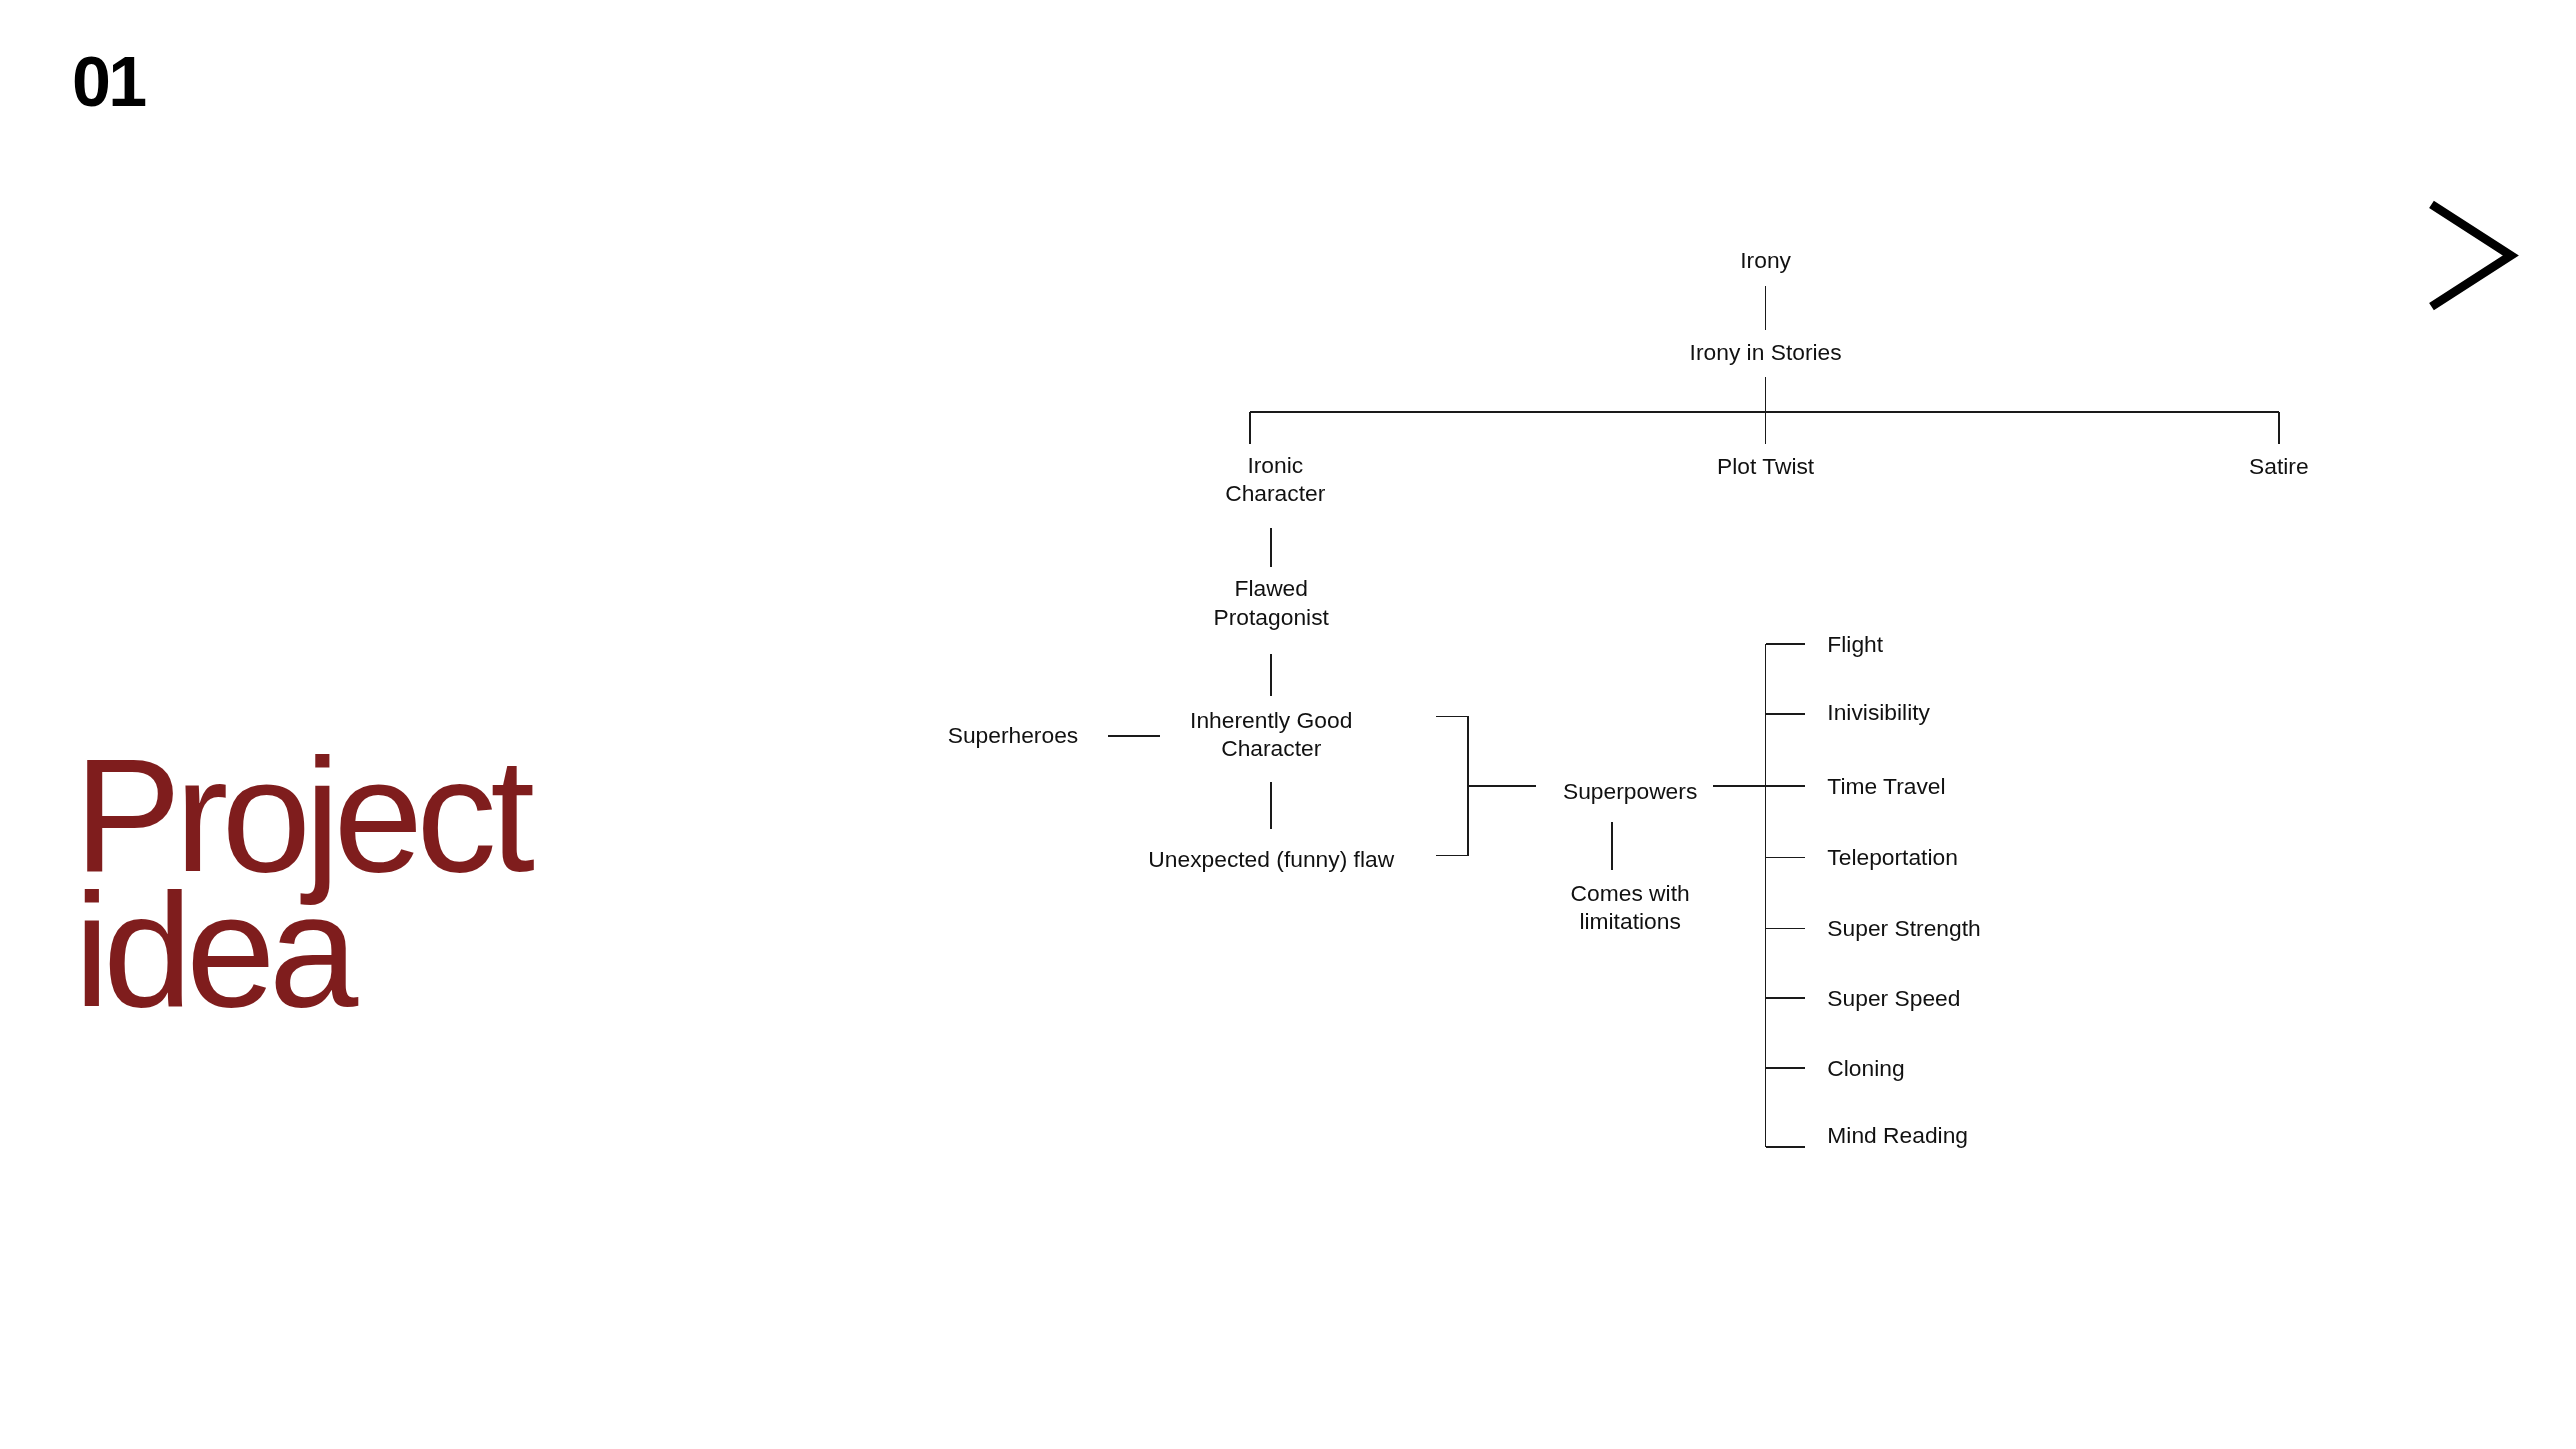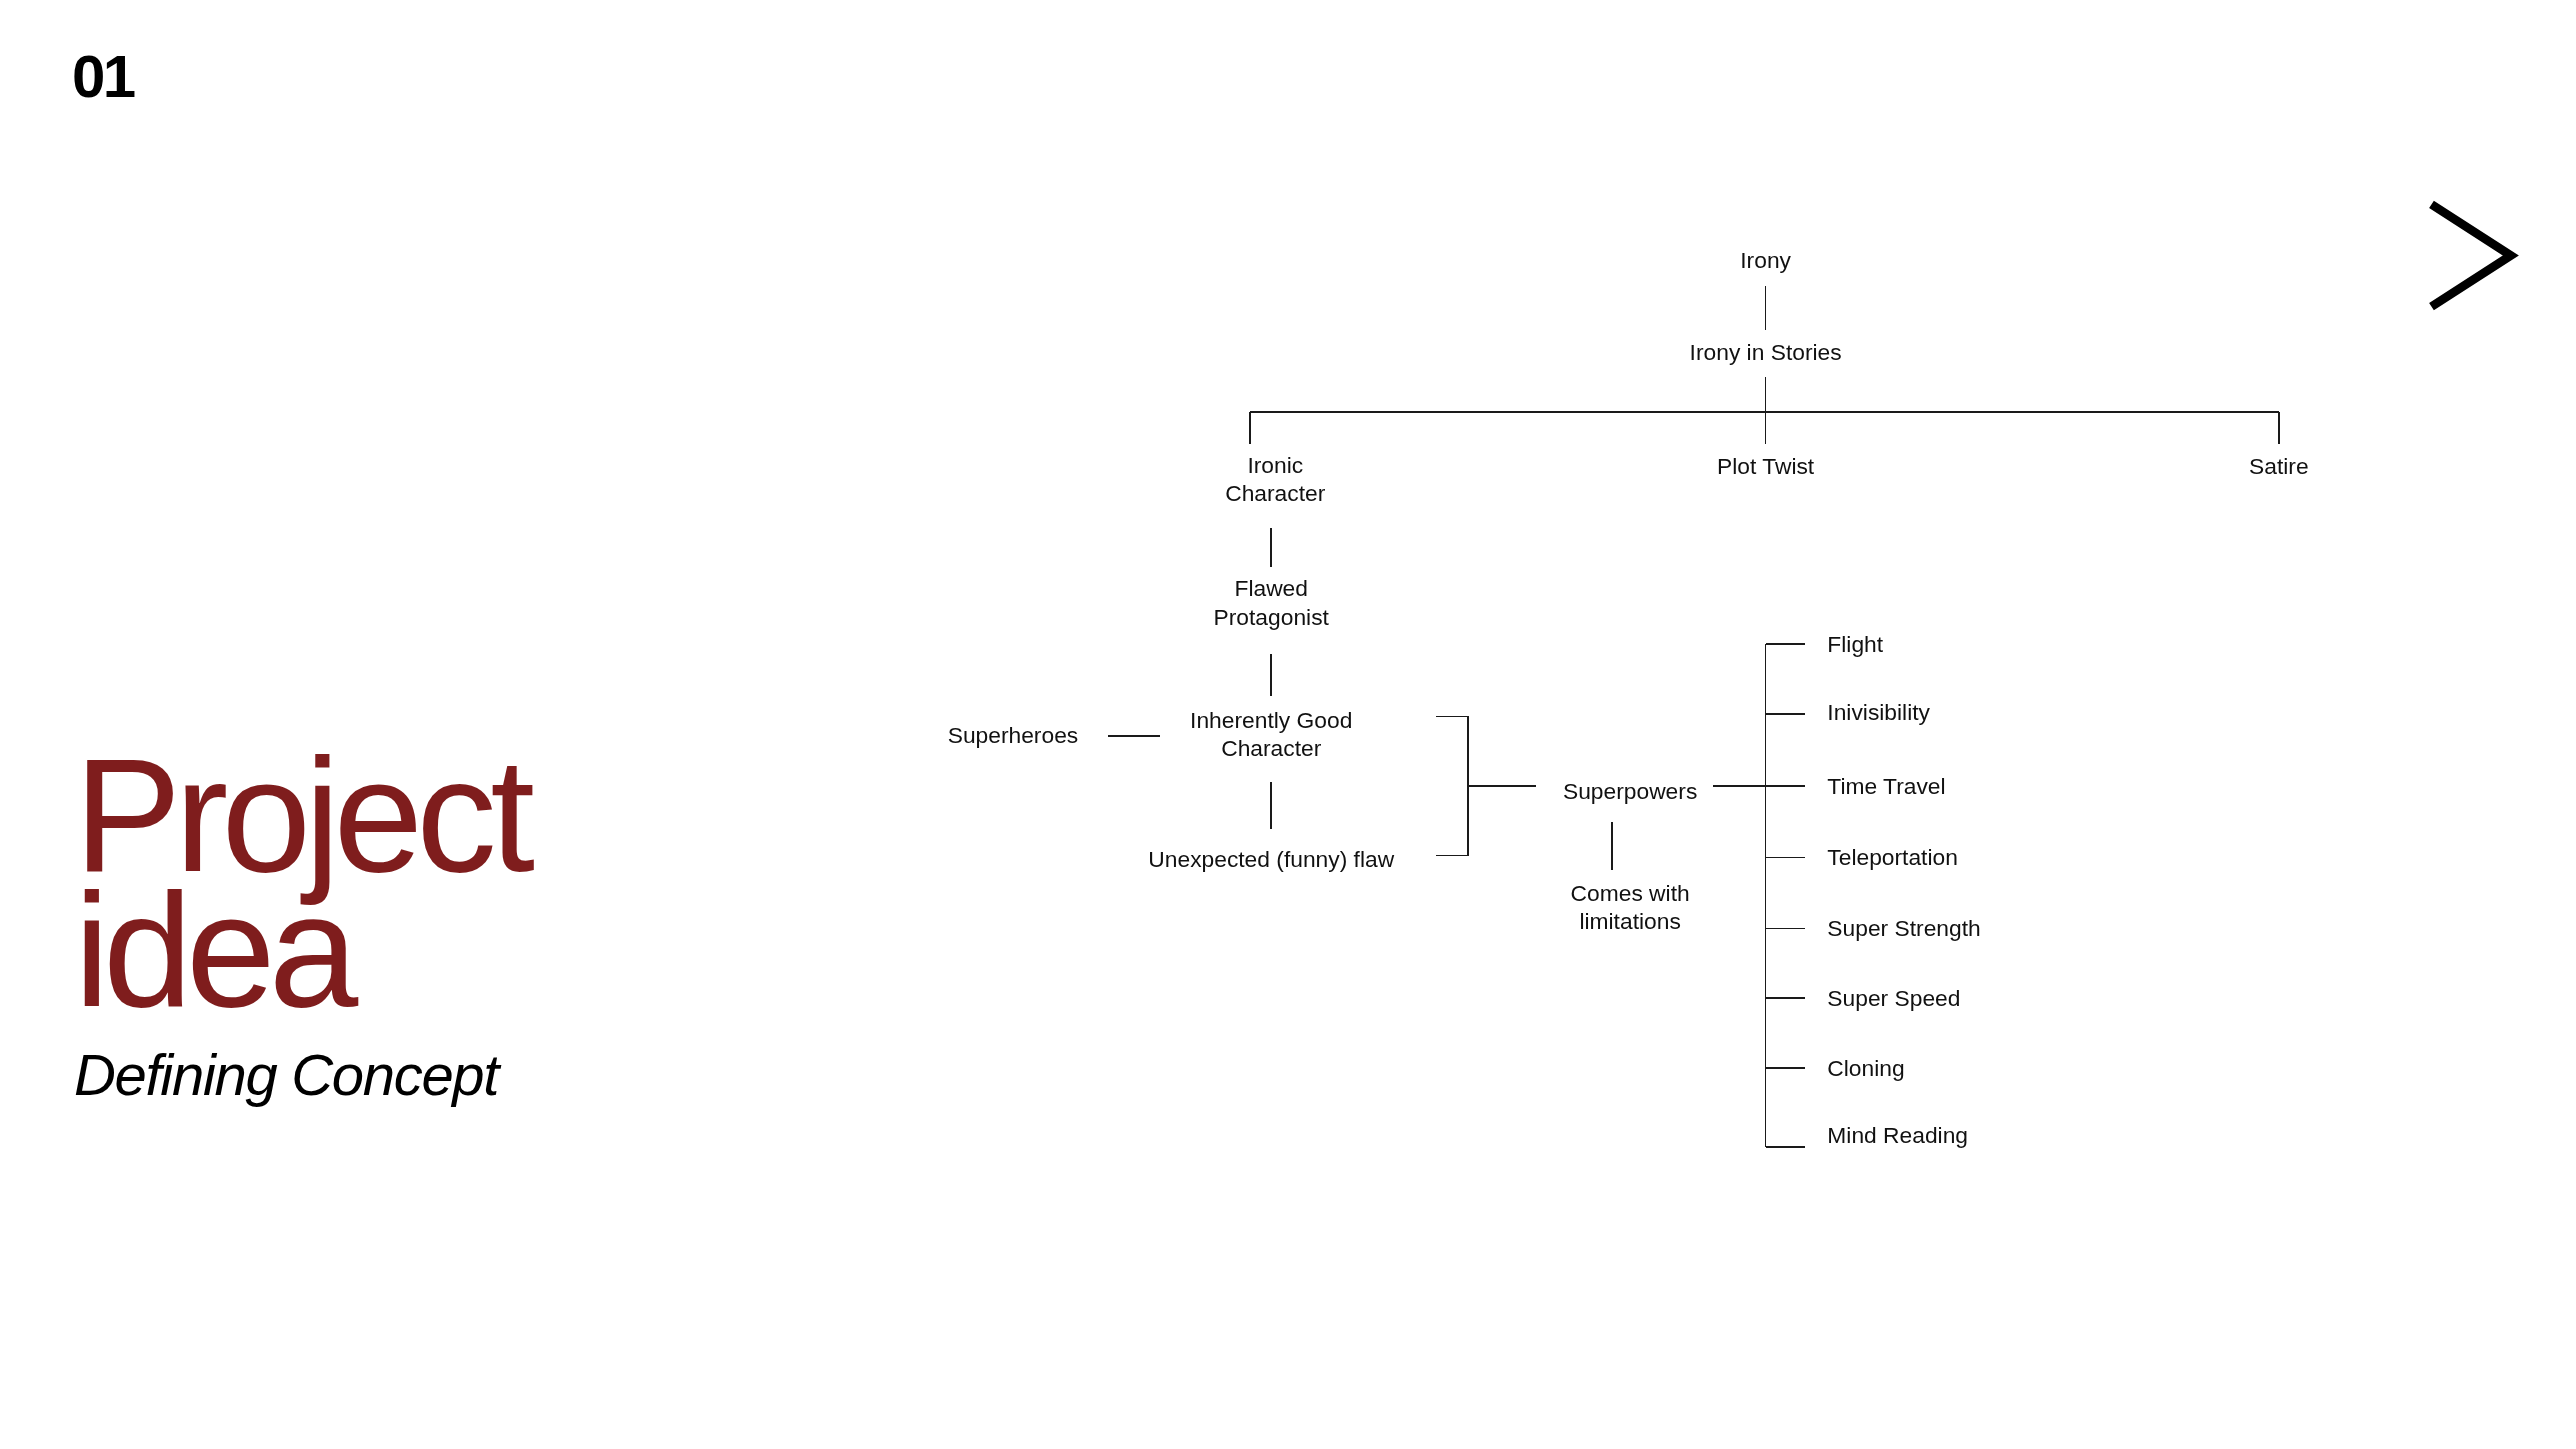--- a/index.html
+++ b/index.html
@@ -16,21 +16,21 @@
     font-family: "Liberation Sans", sans-serif;
     color: #0a0a0a;
     -webkit-font-smoothing: antialiased;
   }
 
   
   .slide-number {
     position: absolute;
     left: 72px;
     top: 47px;
-    font-size: 60px;
+    font-size: 70px;
     font-weight: 700;
     letter-spacing: -2.7px;
     line-height: 1;
     color: #000000;
     text-align: right;
   }
 
   
   .title-block {
     position: absolute;
@@ -94,21 +94,20 @@
   }
 </style>
 </head>
 <body>
 
 <div class="slide-number">01</div>
 
 <div class="title-block">
   <div class="title-main">Project
 idea</div>
-  <div class="title-sub">Defining Concept</div>
 </div>
 
 <div class="next-arrow">
   <svg width="101" height="121" viewBox="0 0 150 180">
     <polyline points="14,14 132,90 14,166" fill="none" stroke="#000000" stroke-width="13" stroke-linecap="butt" stroke-linejoin="miter"></polyline>
   </svg>
 </div>
 
 <div class="diagram">
   <svg width="2576" height="1449" viewBox="0 0 3840 2160">

